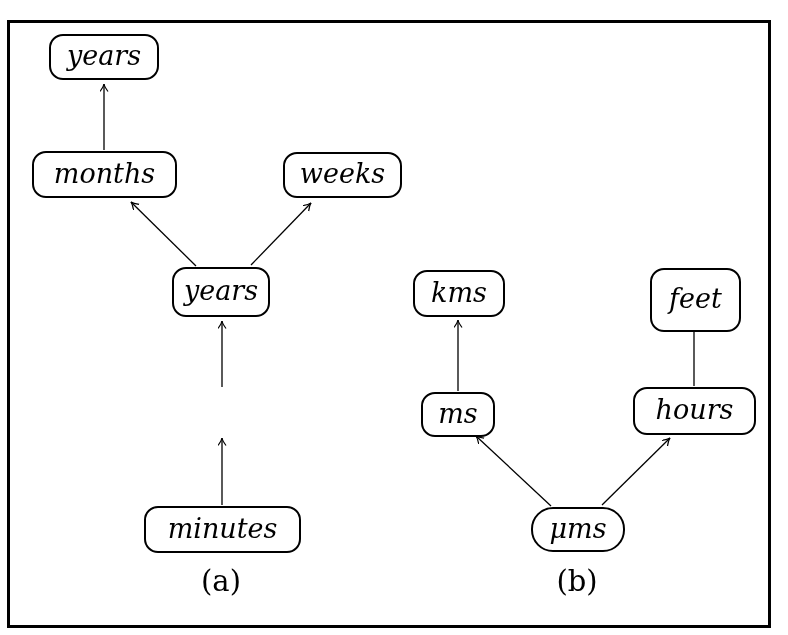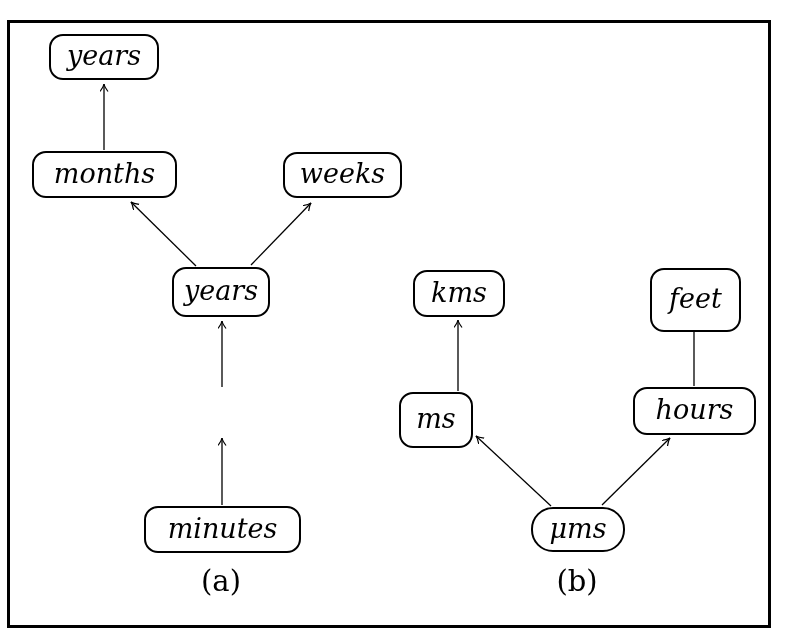--- a/index.html
+++ b/index.html
@@ -84,18 +84,18 @@
 
   <div class="node" style="left:49px;  top:34px;  width:110px; height:46px;">years</div>
   <div class="node" style="left:32px;  top:151px; width:145px; height:47px;">months</div>
   <div class="node" style="left:283px; top:152px; width:119px; height:46px;">weeks</div>
   <div class="node" style="left:172px; top:267px; width:98px;  height:50px;">years</div>
   <div class="node" style="left:144px; top:506px; width:157px; height:47px;">minutes</div>
   <div class="panel-label" style="left:181px; top:567px;">(a)</div>
 
   <div class="node" style="left:413px; top:270px; width:92px;  height:47px;">kms</div>
   <div class="node" style="left:650px; top:268px; width:91px;  height:64px;">feet</div>
-  <div class="node" style="left:399px; top:392px; width:74px;  height:56px;">ms</div>
+  <div class="node" style="left:421px; top:392px; width:74px;  height:45px;">ms</div>
   <div class="node" style="left:633px; top:387px; width:123px; height:48px;">hours</div>
   <div class="node" style="left:531px; top:507px; width:94px;  height:45px;border-radius:22px;">μms</div>
   <div class="panel-label" style="left:537px; top:567px;">(b)</div>
 
 </div>
 
 </body></html>

